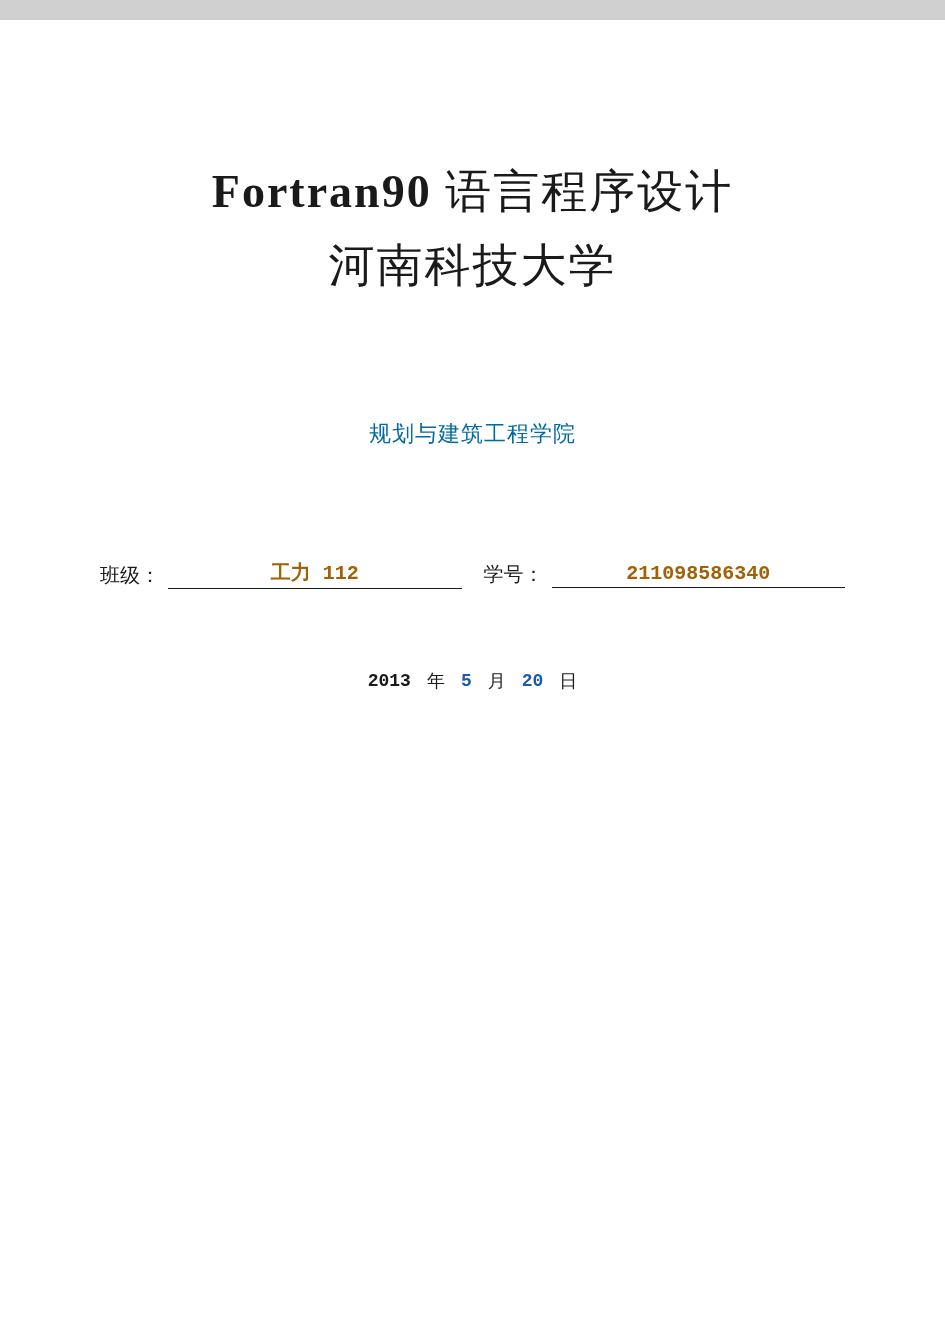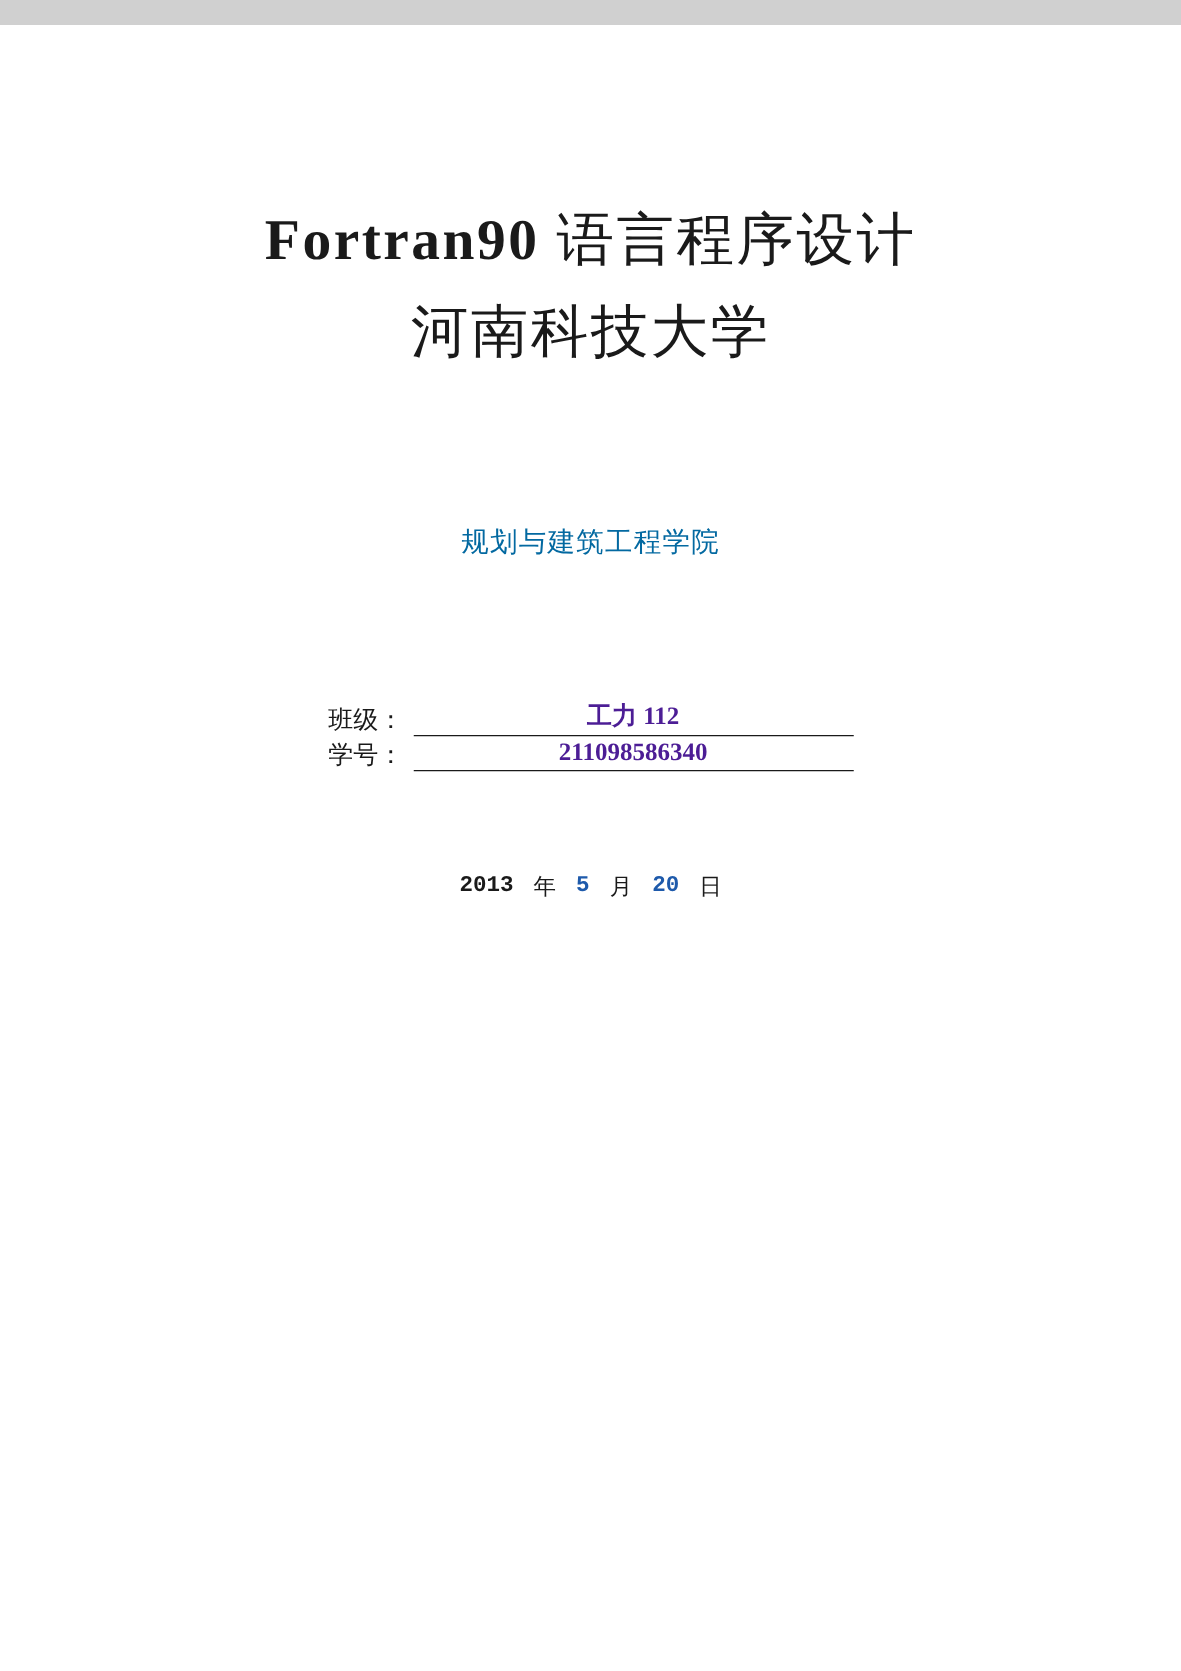--- a/index.html
+++ b/index.html
@@ -75,22 +75,24 @@
       font-size: 22px;
       color: #0369a1;
       letter-spacing: 1px;
       font-family: Liberation Mono, monospace;
     }
 
     .info-section {
       margin-top: 110px;
       width: 100%;
       display: flex;
-      flex-direction: column;
+      flex-direction: row;
       align-items: center;
+      gap: 22px;
+      font-family: Liberation Mono, monospace;
     }
 
     .info-row {
       display: flex;
       align-items: flex-end;
       width: 420px;
     }
 
     .info-label {
       font-size: 20px;
@@ -105,21 +107,21 @@
       margin-left: 8px;
       display: flex;
       align-items: flex-end;
       justify-content: center;
       min-height: 28px;
       padding-bottom: 2px;
     }
 
     .info-value {
       font-size: 20px;
-      color: #4c1d95;
+      color: #a16207;
       text-align: center;
     }
 
     .info-value.bold {
       font-weight: bold;
     }
 
     .date-section {
       margin-top: 80px;
       display: flex;

